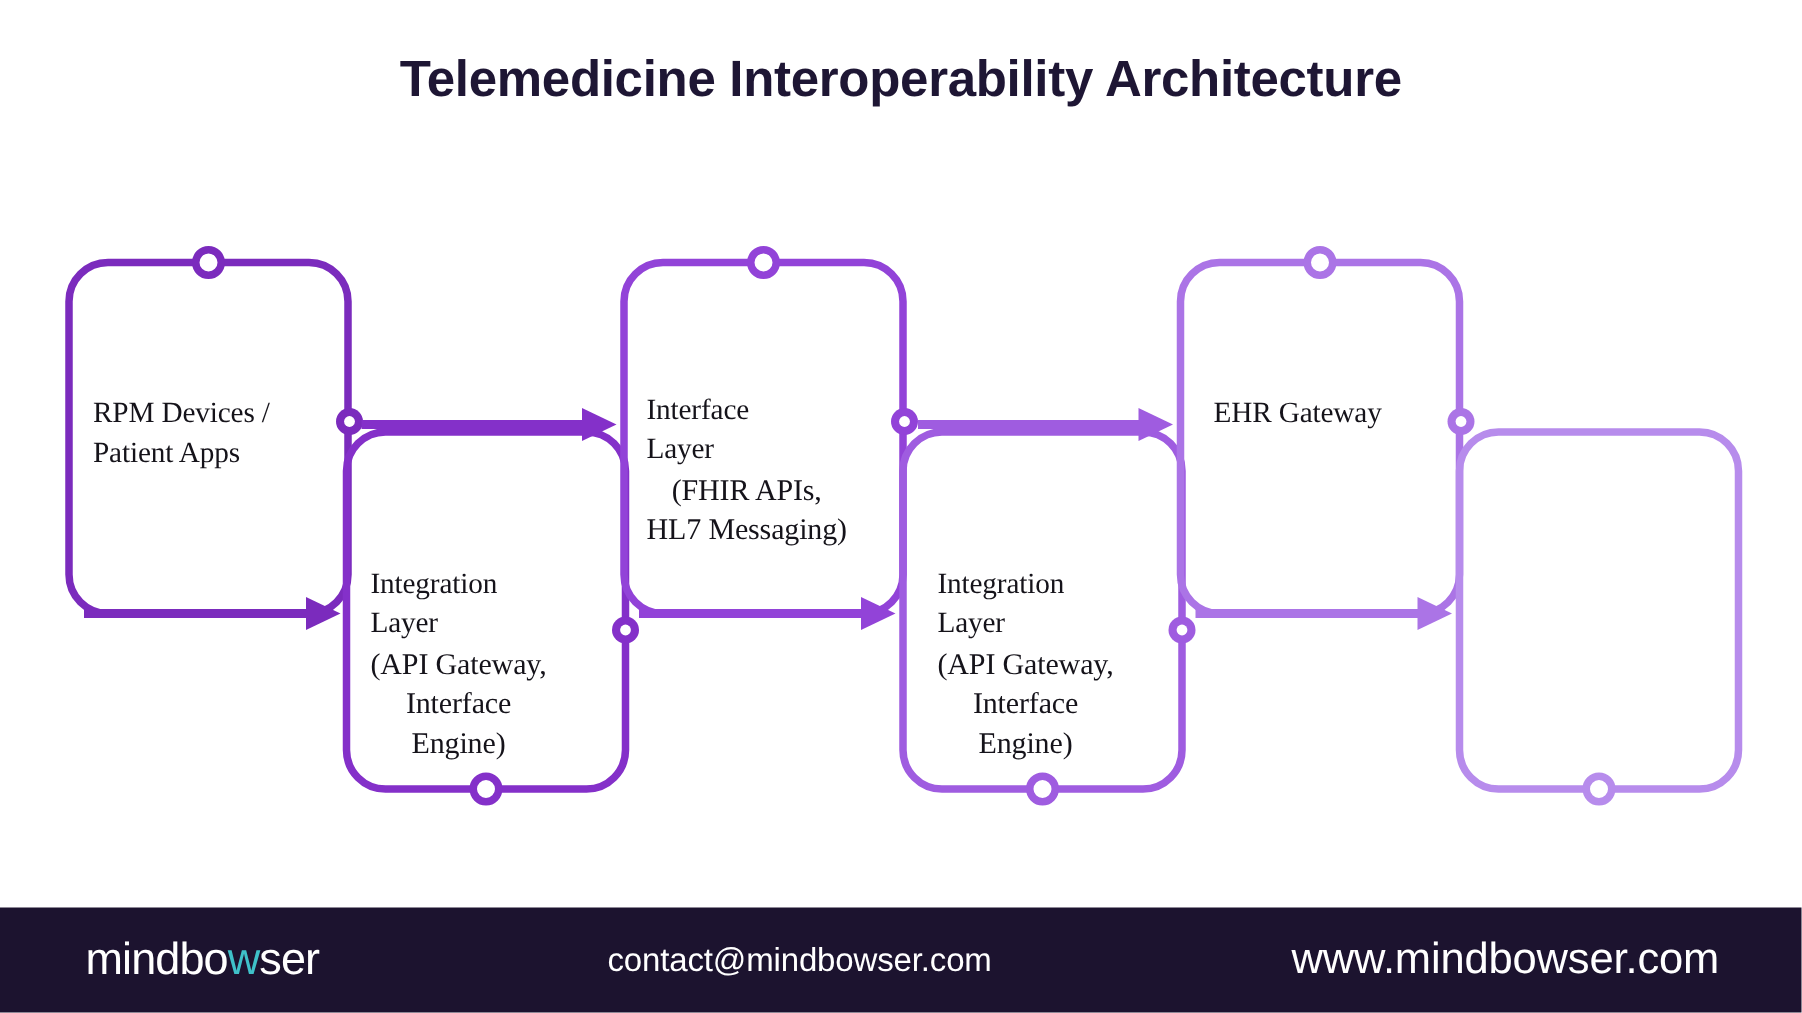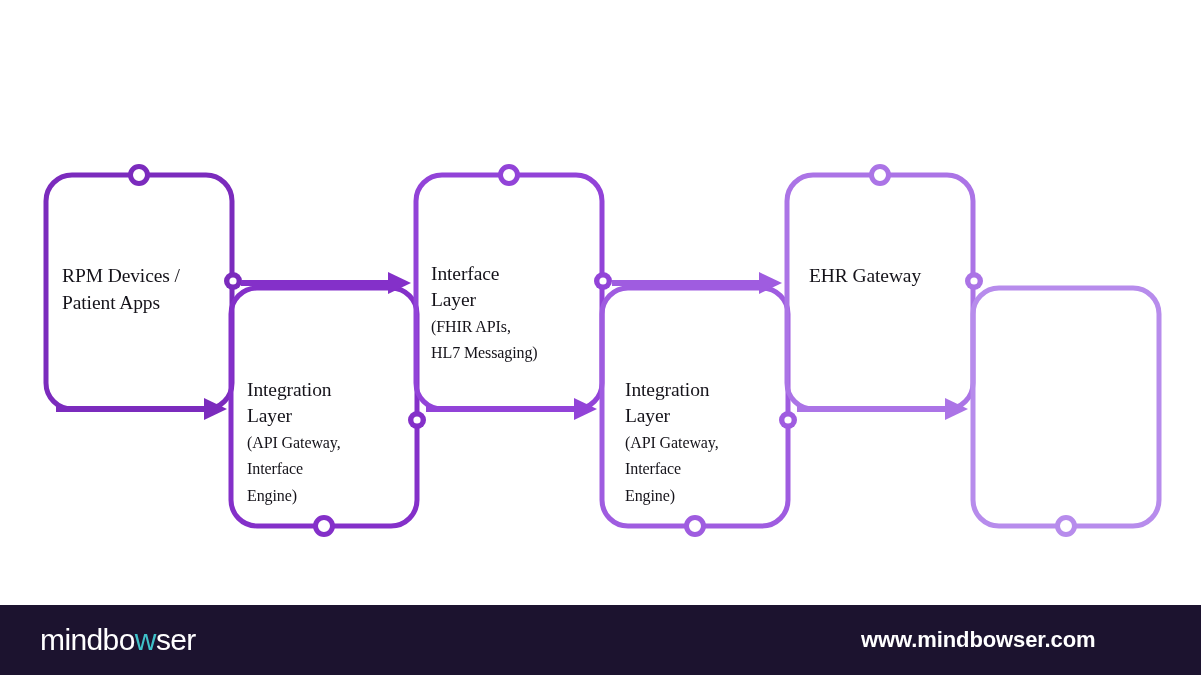--- a/index.html
+++ b/index.html
@@ -52,23 +52,24 @@
   .node-label {
     position: absolute;
     color: #15131a;
     font-size: 19.5px;
     line-height: 26.5px;
     font-family: Liberation Serif, serif;
     white-space: pre-line;
     letter-spacing: -0.1px;
   }
   .node-label .sub {
-    font-size: 16px;
+    font-size: 20px;
     line-height: 26.5px;
     display: block;
+    text-align: center;
   }
 
   
   #lbl-rpm       { left: 62px;  top: 263px; }
   #lbl-integ1    { left: 247px; top: 350px; }
   #lbl-standards { left: 431px; top: 234px; }
   #lbl-integ2    { left: 625px; top: 350px; }
   #lbl-ehr       { left: 809px; top: 263px; }
   #lbl-clinician { left: 999px; top: 387px; }
 
@@ -78,21 +79,21 @@
     left: 0;
     top: 605px;
     width: 1201px;
     height: 70px;
     background: #1c132f;
     display: flex;
     align-items: center;
   }
   .footer-logo {
     position: absolute;
-    left: 40px;
+    left: 57px;
     top: 50%;
     transform: translateY(-50%);
     font-size: 30px;
     letter-spacing: -0.6px;
     color: #ffffff;
     font-family: "Liberation Sans", sans-serif;
   }
   .footer-logo .accent { color: #3fc1c9; }
   .footer-email {
     position: absolute;
@@ -101,31 +102,31 @@
     transform: translateY(-50%);
     font-size: 22px;
     color: #ffffff;
     letter-spacing: -0.1px;
   }
   .footer-web {
     position: absolute;
     left: 861px;
     top: 50%;
     transform: translateY(-50%);
-    font-size: 22px;
+    font-size: 29px;
     color: #ffffff;
     letter-spacing: -0.1px;
-    font-weight: bold;
   }
 </style>
 </head>
 <body>
 
 <div id="page">
 
+  <div class="title">Telemedicine Interoperability Architecture</div>
 
   <div class="diagram">
     <svg width="1201" height="605" viewBox="0 0 1201 605" xmlns="http://www.w3.org/2000/svg">
 
       <g>
         <rect x="46" y="175" width="186" height="234" rx="26" ry="26" fill="none" stroke="#7b2bbd" stroke-width="5"></rect>
 
         <circle cx="139" cy="175" r="8.5" fill="#ffffff" stroke="#7b2bbd" stroke-width="5"></circle>
 
         <circle cx="233" cy="281" r="9" fill="#7b2bbd"></circle>
@@ -218,17 +219,18 @@
 Interface
 Engine)</span>
   </div>
 
   <div class="node-label" id="lbl-ehr">EHR Gateway</div>
 
 
   <div class="footer">
     <div class="footer-logo"><span>mindbo</span><span class="accent">w</span><span>ser</span></div>
 
+    <div class="footer-email">contact@mindbowser.com</div>
 
     <div class="footer-web">www.mindbowser.com</div>
   </div>
 
 </div>
 
 </body></html>

